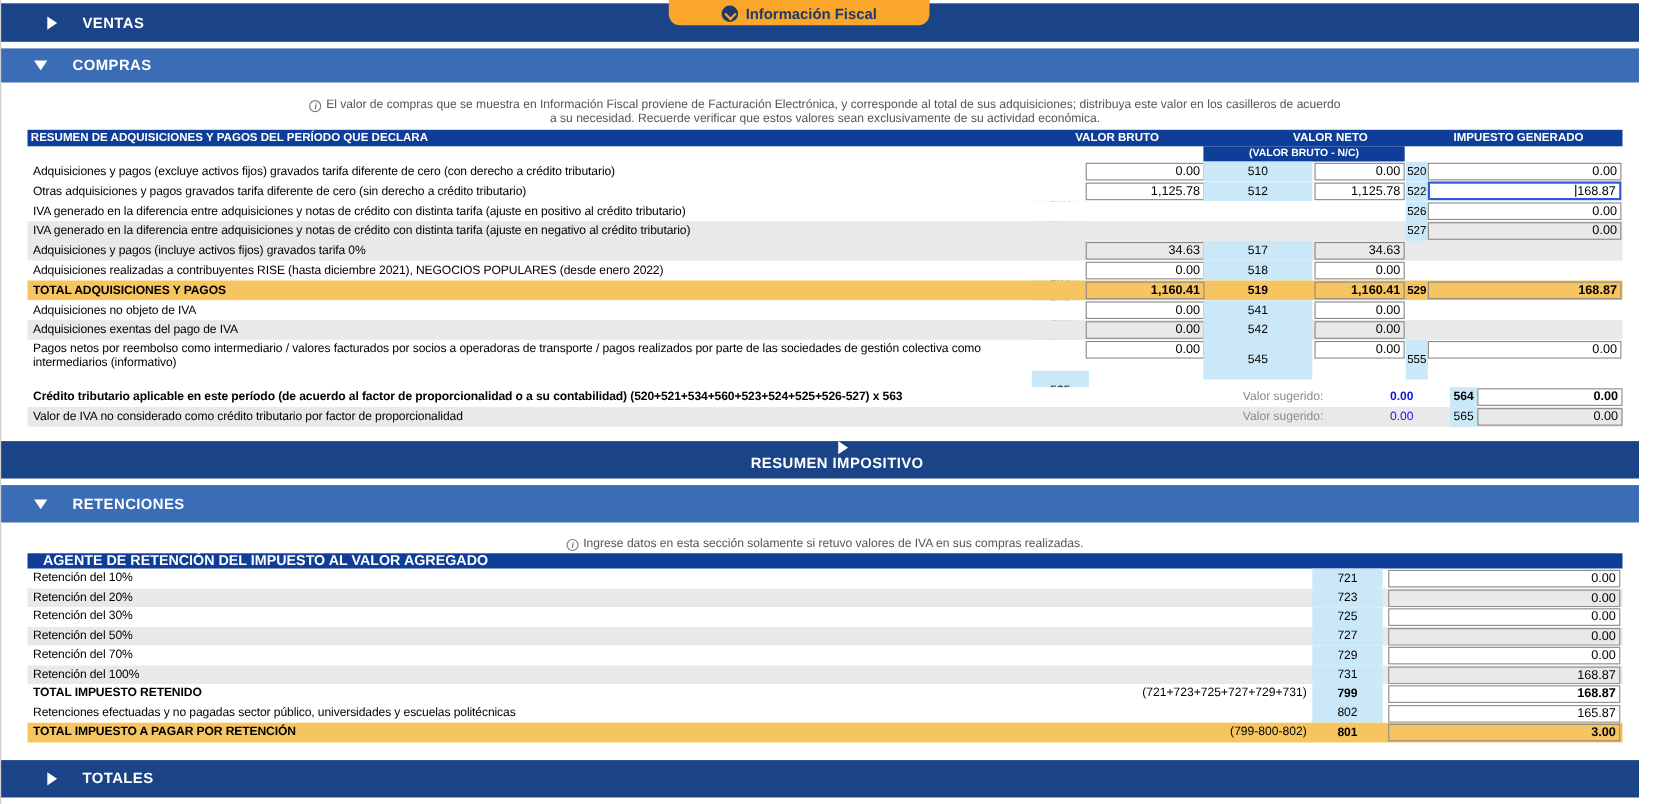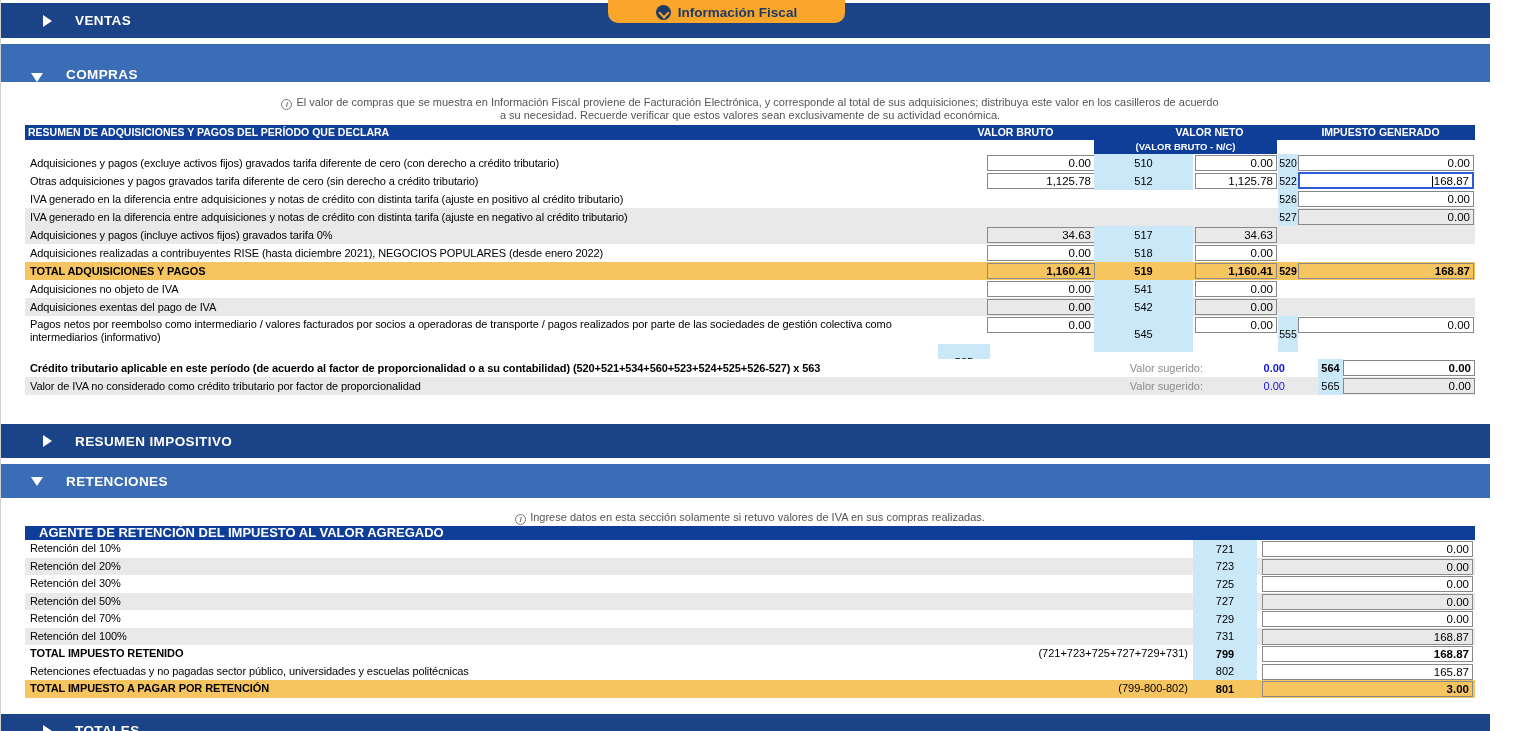--- a/index.html
+++ b/index.html
@@ -12,22 +12,22 @@
 
   
   .bar { position:relative; width:1490px; display:flex; align-items:center;
          color:#fff; font-weight:bold; font-size:13.5px; letter-spacing:.4px; }
   .bar.dark  { background:var(--navy);padding-left:9px; }
   .bar.light { background:var(--blue); }
   .bar-label { margin-left:23px; }
   .tri-r { width:0;height:0;border-left:9px solid #fff;border-top:6px solid transparent;border-bottom:6px solid transparent;margin-left:34px; }
   .tri-d { width:0;height:0;border-top:9px solid #fff;border-left:6px solid transparent;border-right:6px solid transparent;margin-left:31px; }
   .bar-ventas { margin-top:3px; height:35px; }
-  .bar-compras { margin-top:6px; height:38px;align-items:flex-end; }
-  .bar-resumen { margin-top:29px; height:34px; }
+  .bar-compras { margin-top:6px; height:31px; }
+  .bar-resumen { margin-top:13px; height:34px;flex-direction:column; }
   .bar-retenciones { margin-top:6px; height:34px; }
   .bar-totales { margin-top:16px; height:34px; }
 
   
   .fiscal-btn { position:absolute; left:608px; top:-14px; width:237px; height:37px;
     background:var(--btn-orange); border-radius:10px; z-index:6;
     display:flex; align-items:flex-end; justify-content:center; padding-bottom:3px;
     color:#1e3a66; font-weight:bold; font-size:13.5px; cursor:pointer; }
   .btn-ico { width:15px; height:15px; border-radius:50%; background:#1e3a66; margin-right:7px;
     position:relative; display:inline-block; }

